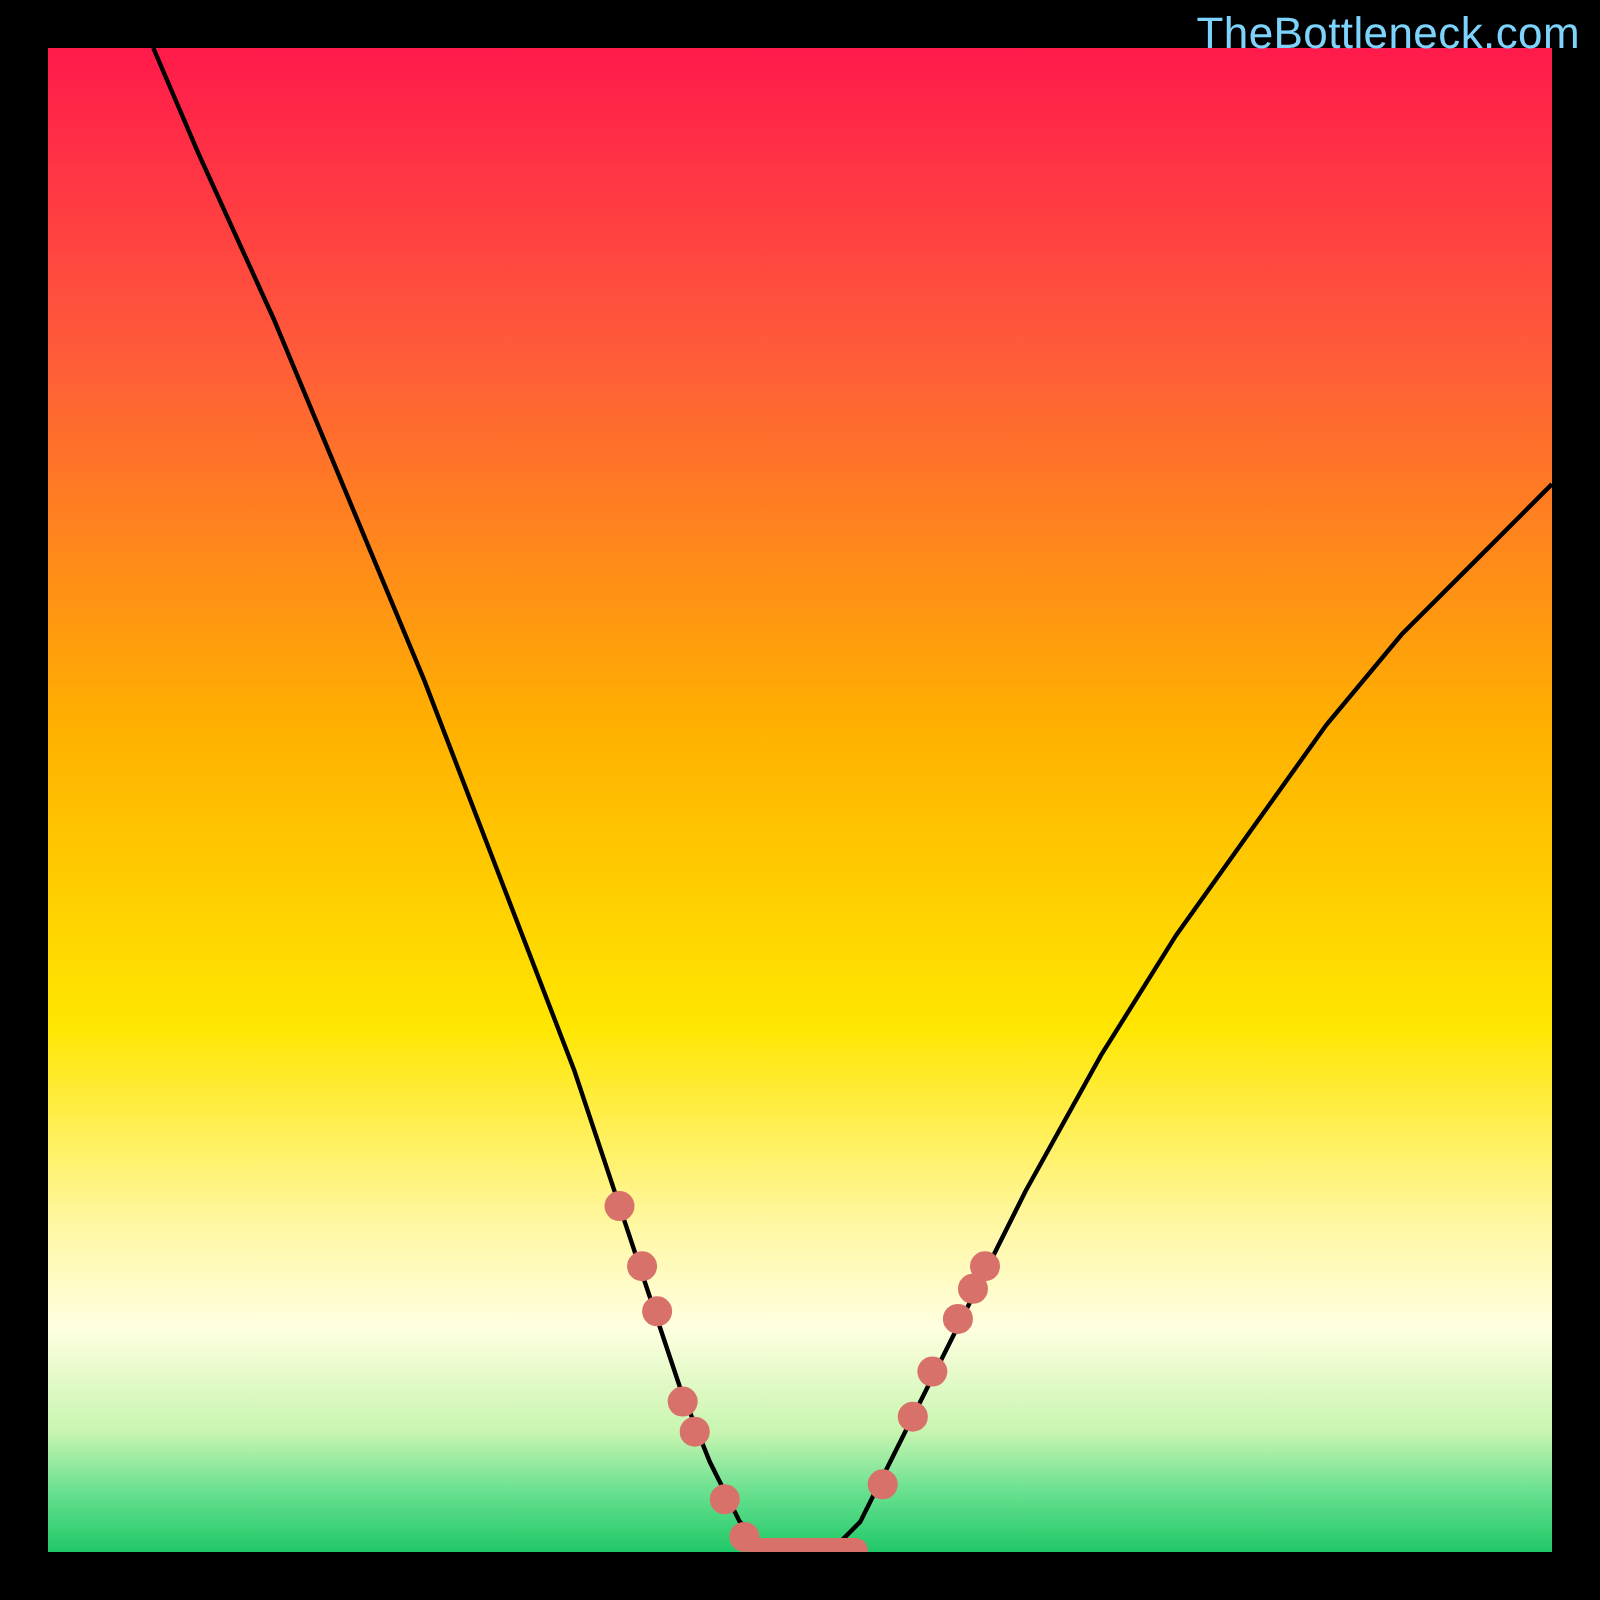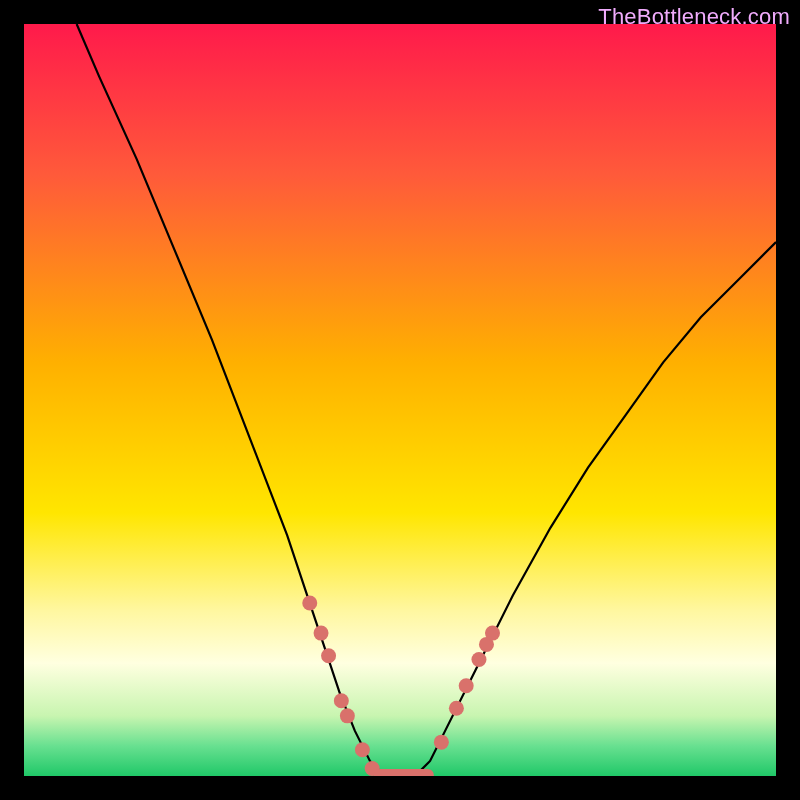--- a/index.html
+++ b/index.html
@@ -24,21 +24,21 @@
     top: 0;
     width: 752px;
     height: 752px;
   }
   .watermark {
     position: absolute;
     top: 4px;
     right: 10px;
     font-family: Arial, Helvetica, sans-serif;
     font-size: 22px;
-    color: #f0abfc;
+    color: #7dd3fc;
     font-weight: 500;
     letter-spacing: 0.2px;
   }
 </style>
 </head>
 <body>
 
 <div class="frame">
   <svg class="plot" viewBox="0 0 752 752" preserveAspectRatio="none">
     <defs>

